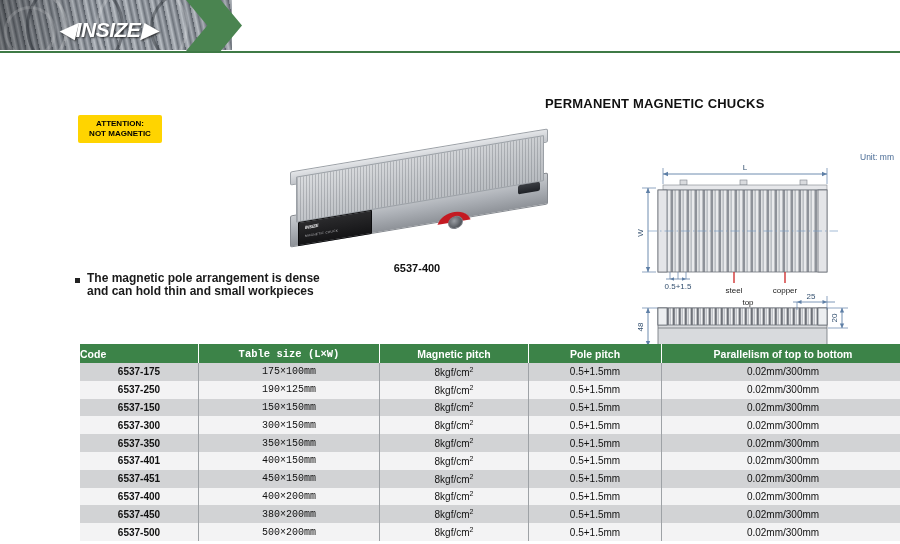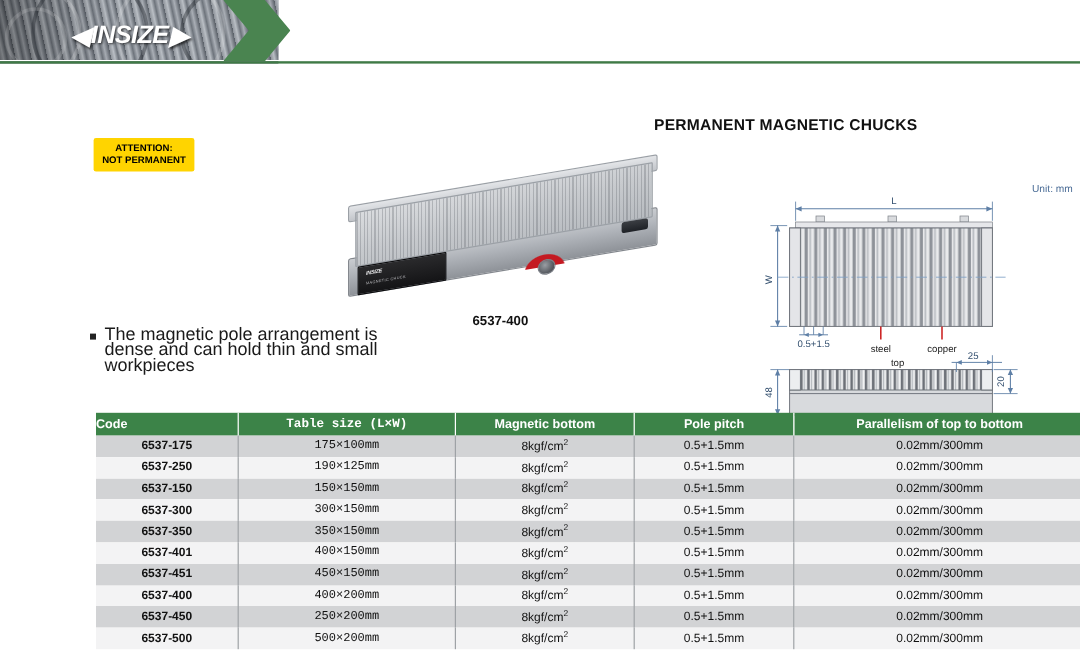--- a/index.html
+++ b/index.html
@@ -52,21 +52,21 @@
     position:absolute;left:545px;top:96px;width:350px;height:24px;
     font-size:13px;font-weight:bold;letter-spacing:.2px;text-align:left;color:#111;
     white-space:nowrap;
   }
 
   
   #feature-block{position:absolute;left:75px;top:274px;width:260px;}
   #feature-bullet{position:absolute;left:0;top:4px;width:5px;height:5px;background:#222;}
   #feature-text{
     position:absolute;left:12px;top:-2px;width:250px;
-    font-size:15px;line-height:13px;color:#1a1a1a;
+    font-size:12px;line-height:13px;color:#1a1a1a;font-weight:bold;
   }
 
   
   #product-photo{position:absolute;left:272px;top:142px;width:290px;height:112px;}
   #chuck-body{
     position:absolute;left:18px;top:8px;width:258px;height:98px;
     transform:skewY(-9.5deg);
   }
   #chuck-side{
     position:absolute;left:0;top:44px;width:256px;height:30px;
@@ -168,21 +168,21 @@
     <span>◀</span>
       <span>INSIZE</span>
       <span>▶</span>
   </div>
 </div>
 <div id="header-rule-left"></div>
 <div id="header-rule"></div>
 
 <div id="attention-badge">
   <span>ATTENTION:</span>
-  <span>NOT PERMANENT</span>
+  <span>NOT MAGNETIC</span>
 </div>
 
 <div id="page-title">PERMANENT MAGNETIC CHUCKS</div>
 
 <div id="feature-block">
   <div id="feature-bullet"></div>
   <div id="feature-text">The magnetic pole arrangement is dense and can hold thin and small workpieces</div>
 </div>
 
 <div id="product-photo">
@@ -288,21 +288,21 @@
 
     <text x="118" y="205" font-family="Liberation Sans, sans-serif" font-size="8" fill="#222" text-anchor="middle">bottom</text>
   </svg>
 </div>
 
 <table id="spec-table">
   <thead>
     <tr>
       <th class="col-code">Code</th>
       <th class="col-size">Table size (L×W)</th>
-      <th class="col-force">Magnetic bottom</th>
+      <th class="col-force">Magnetic pitch</th>
       <th class="col-pitch">Pole pitch</th>
       <th class="col-par">Parallelism of top to bottom</th>
     </tr>
   </thead>
   <tbody id="table-body">
       <tr>
         <td class="cell-code col-code">6537-175</td>
         <td class="col-size">175×100mm</td>
         <td class="col-force">8kgf/cm<span class="sup">2</span></td>
         <td class="col-pitch">0.5+1.5mm</td>
@@ -352,21 +352,21 @@
       </tr>
       <tr>
         <td class="cell-code col-code">6537-400</td>
         <td class="col-size">400×200mm</td>
         <td class="col-force">8kgf/cm<span class="sup">2</span></td>
         <td class="col-pitch">0.5+1.5mm</td>
         <td class="col-par">0.02mm/300mm</td>
       </tr>
       <tr>
         <td class="cell-code col-code">6537-450</td>
-        <td class="col-size">250×200mm</td>
+        <td class="col-size">380×200mm</td>
         <td class="col-force">8kgf/cm<span class="sup">2</span></td>
         <td class="col-pitch">0.5+1.5mm</td>
         <td class="col-par">0.02mm/300mm</td>
       </tr>
       <tr>
         <td class="cell-code col-code">6537-500</td>
         <td class="col-size">500×200mm</td>
         <td class="col-force">8kgf/cm<span class="sup">2</span></td>
         <td class="col-pitch">0.5+1.5mm</td>
         <td class="col-par">0.02mm/300mm</td>

